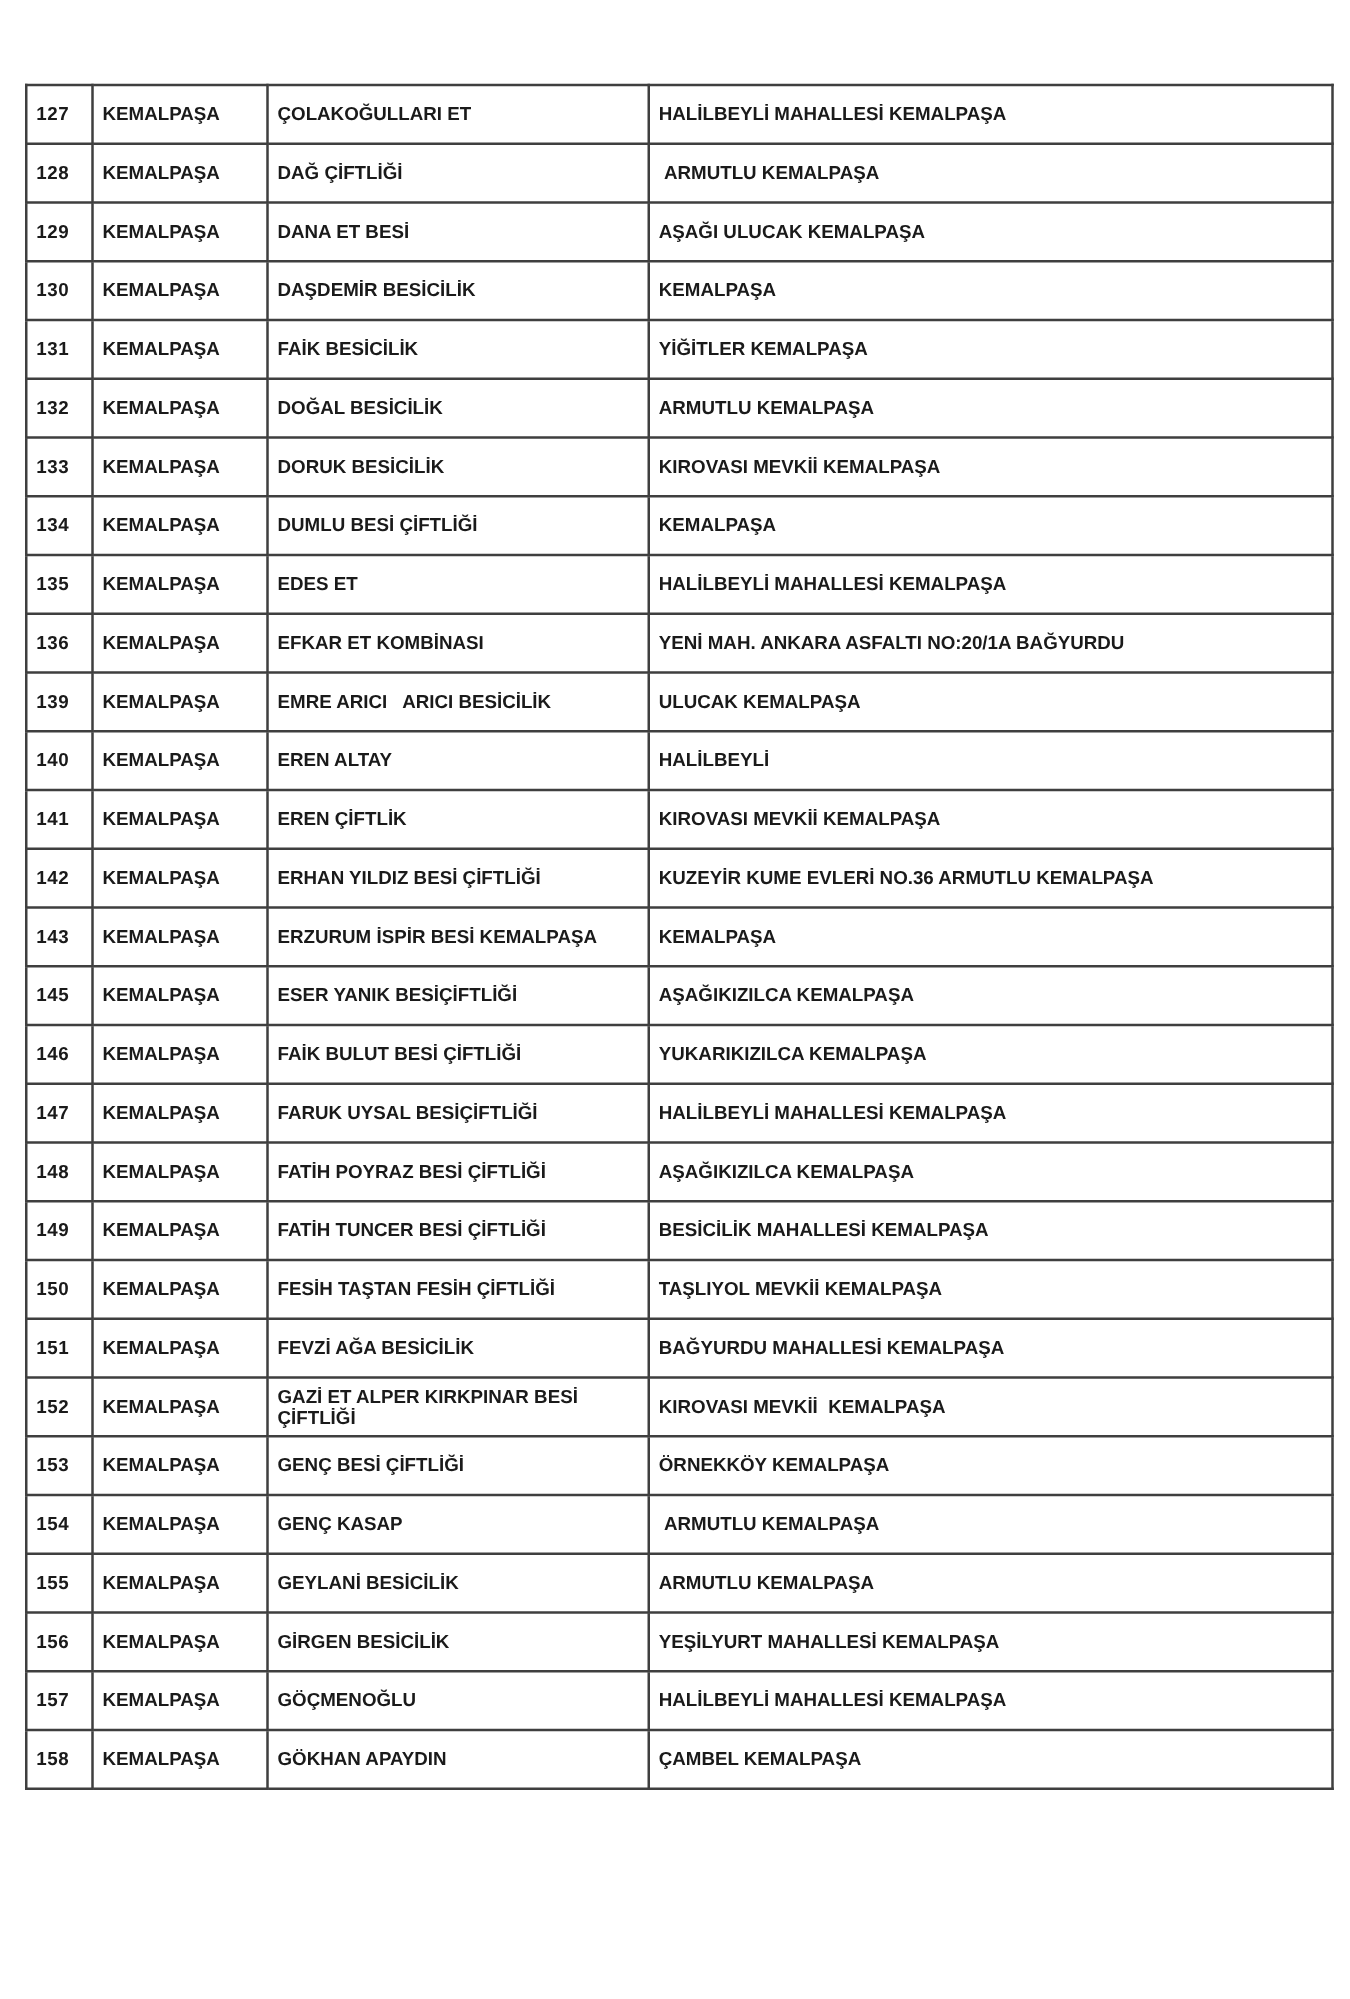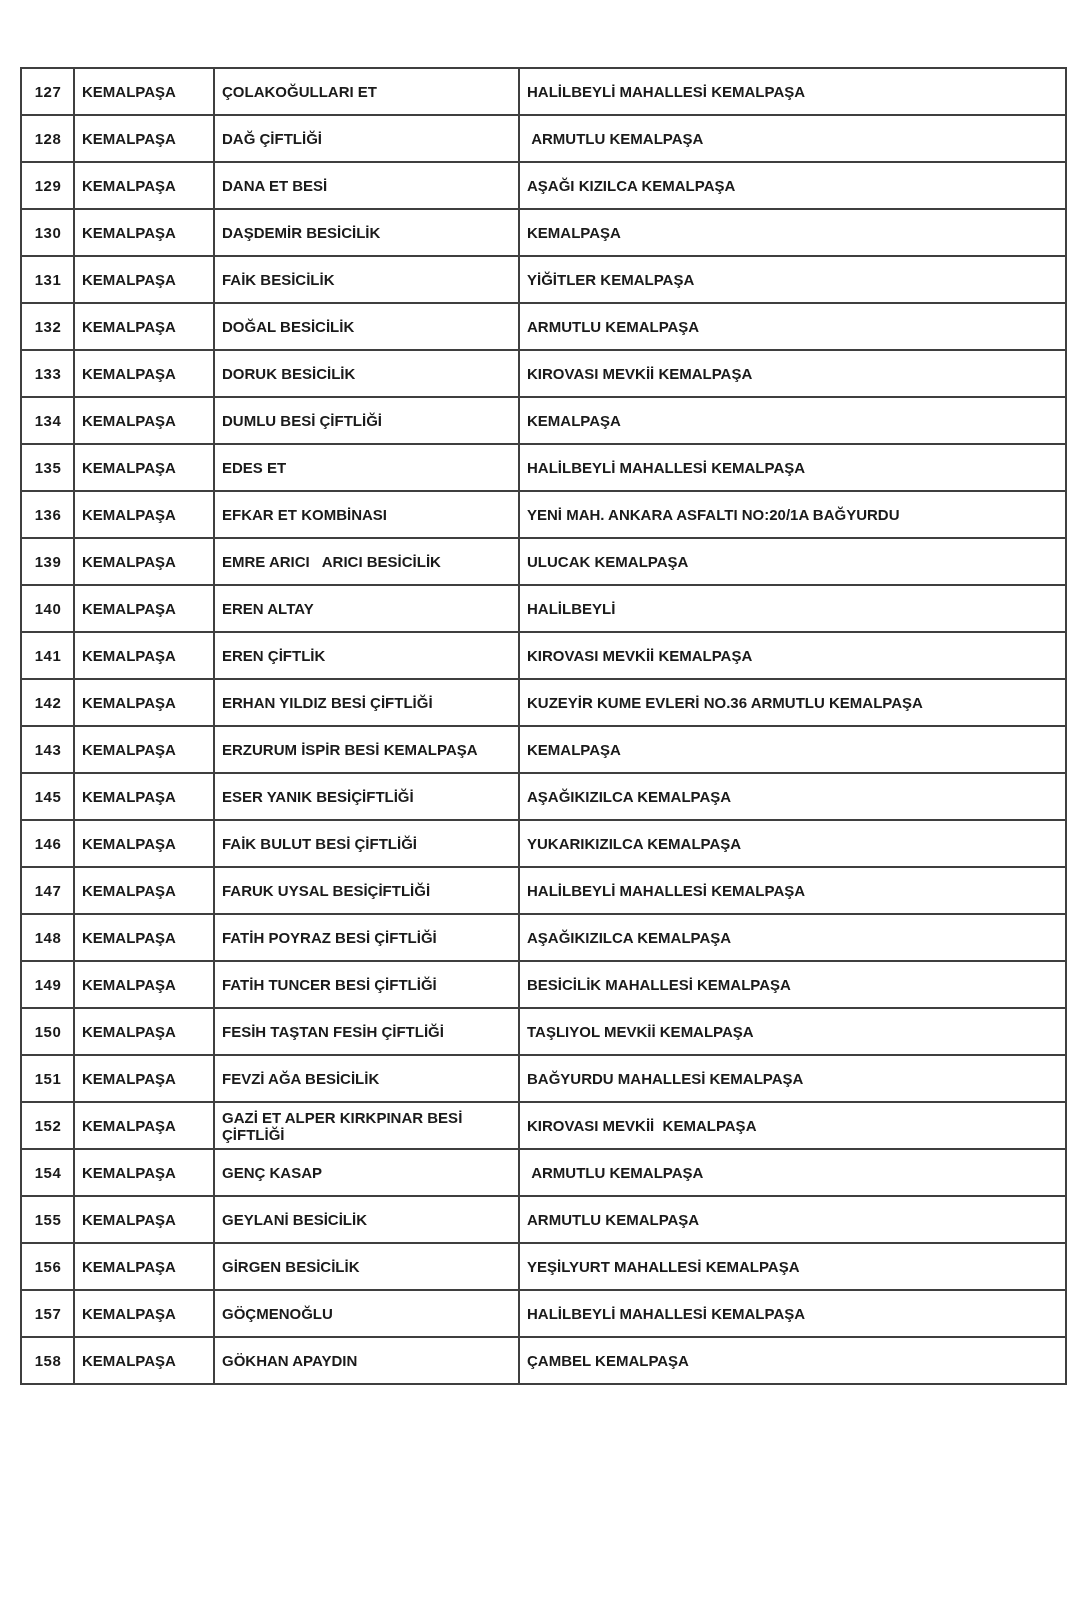--- a/index.html
+++ b/index.html
@@ -30,21 +30,20 @@
     font-weight: bold;
     line-height: 17px;
     color: #1a1a1a;
     white-space: pre-wrap;
     word-wrap: break-word;
     padding: 2px 6px 2px 7px;
     height: 41px;
     box-sizing: content-box;
   }
   td.c-no {
-    text-align: center;
     padding: 2px 2px;
     letter-spacing: 0.5px;
   }
   col.w-no       { width: 53px; }
   col.w-district { width: 140px; }
   col.w-name     { width: 305px; }
   col.w-address  { width: 547px; }
 </style>
 </head>
 <body>
@@ -69,21 +68,21 @@
     <td class="c-no">128</td>
     <td class="c-district">KEMALPAŞA</td>
     <td class="c-name">DAĞ ÇİFTLİĞİ</td>
     <td class="c-address"> ARMUTLU KEMALPAŞA</td>
   </tr>
 
   <tr>
     <td class="c-no">129</td>
     <td class="c-district">KEMALPAŞA</td>
     <td class="c-name">DANA ET BESİ</td>
-    <td class="c-address">AŞAĞI KIZILCA KEMALPAŞA</td>
+    <td class="c-address">AŞAĞI ULUCAK KEMALPAŞA</td>
   </tr>
 
   <tr>
     <td class="c-no">130</td>
     <td class="c-district">KEMALPAŞA</td>
     <td class="c-name">DAŞDEMİR BESİCİLİK</td>
     <td class="c-address">KEMALPAŞA</td>
   </tr>
 
   <tr>
@@ -215,20 +214,26 @@
     <td class="c-address">BAĞYURDU MAHALLESİ KEMALPAŞA</td>
   </tr>
 
   <tr>
     <td class="c-no">152</td>
     <td class="c-district">KEMALPAŞA</td>
     <td class="c-name">GAZİ ET ALPER KIRKPINAR BESİ ÇİFTLİĞİ</td>
     <td class="c-address">KIROVASI MEVKİİ  KEMALPAŞA</td>
   </tr>
 
+  <tr>
+    <td class="c-no">153</td>
+    <td class="c-district">KEMALPAŞA</td>
+    <td class="c-name">GENÇ BESİ ÇİFTLİĞİ</td>
+    <td class="c-address">ÖRNEKKÖY KEMALPAŞA</td>
+  </tr>
 
   <tr>
     <td class="c-no">154</td>
     <td class="c-district">KEMALPAŞA</td>
     <td class="c-name">GENÇ KASAP</td>
     <td class="c-address"> ARMUTLU KEMALPAŞA</td>
   </tr>
 
   <tr>
     <td class="c-no">155</td>

